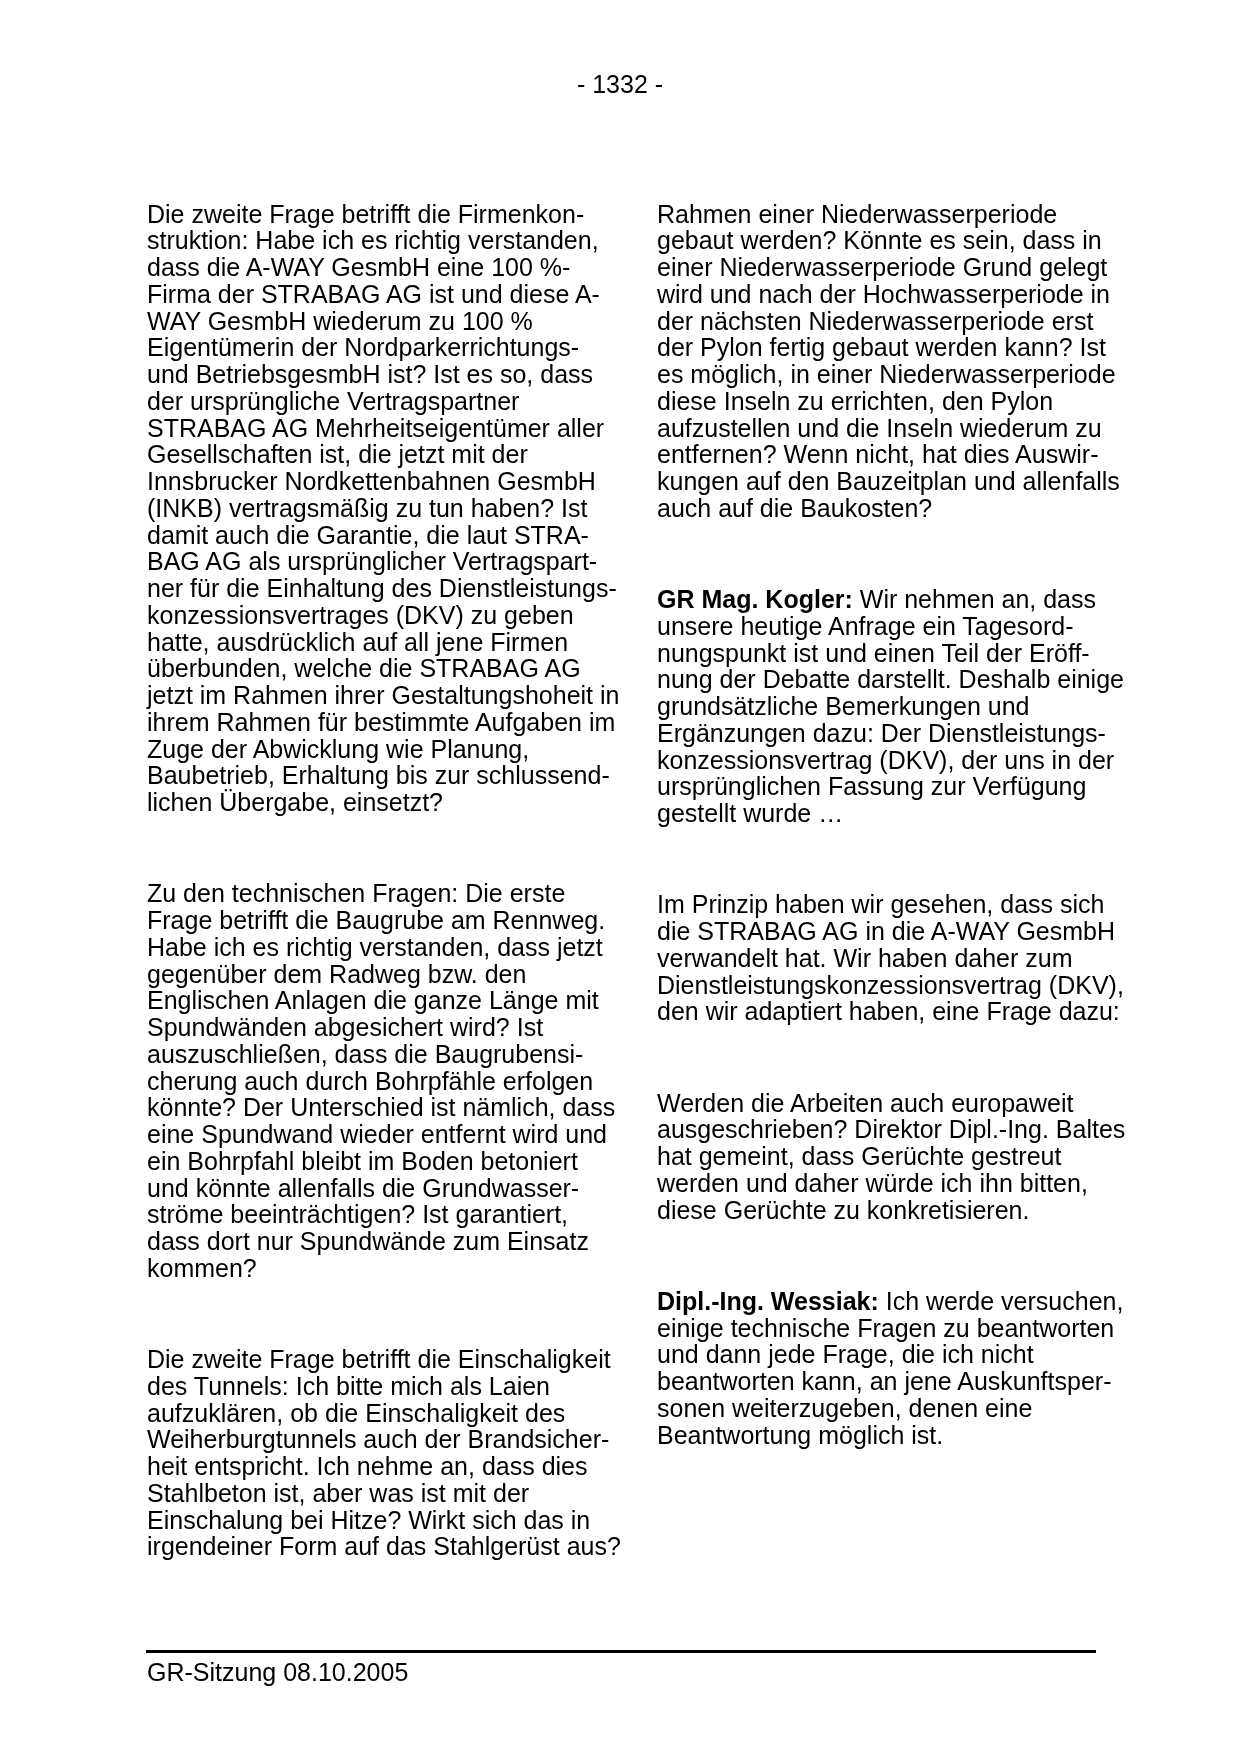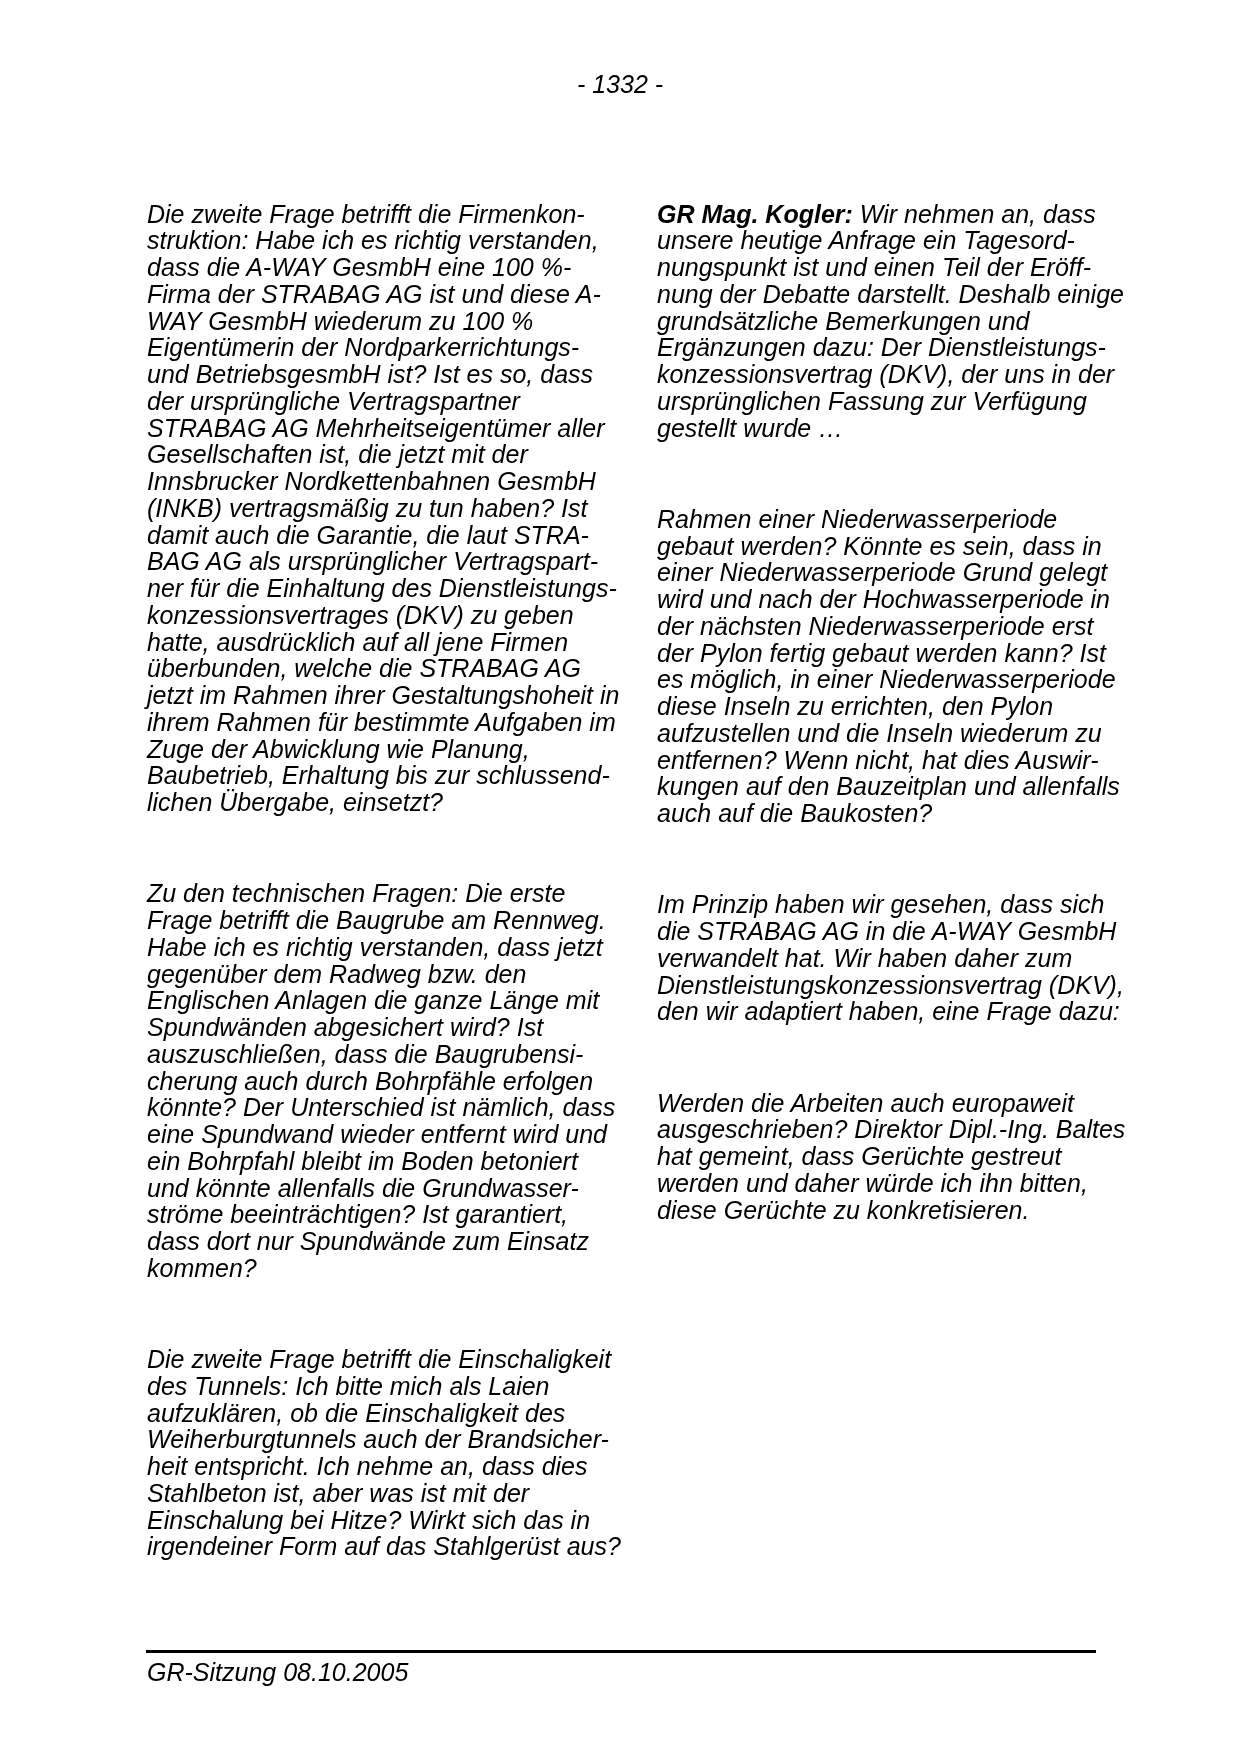--- a/index.html
+++ b/index.html
@@ -10,21 +10,20 @@
   .page {
     position: relative;
     width: 1240px;
     height: 1755px;
     background: #ffffff;
     color: #000000;
     font-family: "Liberation Sans", "DejaVu Sans", sans-serif;
     font-size: 25px;
     line-height: 26.75px;
     overflow: hidden;
-    font-style: italic;
   }
   .page-number {
     position: absolute;
     top: 71px;
     left: 0;
     width: 1240px;
     text-align: center;
     white-space: pre;
   }
   .columns {
@@ -114,51 +113,57 @@
 aufzuklären, ob die Einschaligkeit des
 Weiherburgtunnels auch der Brandsicher-
 heit entspricht. Ich nehme an, dass dies
 Stahlbeton ist, aber was ist mit der
 Einschalung bei Hitze? Wirkt sich das in
 irgendeiner Form auf das Stahlgerüst aus?</p>
       
     </div>
 
     <div class="column right">
-      <p class="para"><strong class="lead">GR Mag. Kogler:</strong><span> Wir nehmen an, dass
-unsere heutige Anfrage ein Tagesord-
-nungspunkt ist und einen Teil der Eröff-
-nung der Debatte darstellt. Deshalb einige
-grundsätzliche Bemerkungen und
-Ergänzungen dazu: Der Dienstleistungs-
-konzessionsvertrag (DKV), der uns in der
-ursprünglichen Fassung zur Verfügung
-gestellt wurde …</span></p>
       <p class="para">Rahmen einer Niederwasserperiode
 gebaut werden? Könnte es sein, dass in
 einer Niederwasserperiode Grund gelegt
 wird und nach der Hochwasserperiode in
 der nächsten Niederwasserperiode erst
 der Pylon fertig gebaut werden kann? Ist
 es möglich, in einer Niederwasserperiode
 diese Inseln zu errichten, den Pylon
 aufzustellen und die Inseln wiederum zu
 entfernen? Wenn nicht, hat dies Auswir-
 kungen auf den Bauzeitplan und allenfalls
 auch auf die Baukosten?</p>
+      <p class="para"><strong class="lead">GR Mag. Kogler:</strong><span> Wir nehmen an, dass
+unsere heutige Anfrage ein Tagesord-
+nungspunkt ist und einen Teil der Eröff-
+nung der Debatte darstellt. Deshalb einige
+grundsätzliche Bemerkungen und
+Ergänzungen dazu: Der Dienstleistungs-
+konzessionsvertrag (DKV), der uns in der
+ursprünglichen Fassung zur Verfügung
+gestellt wurde …</span></p>
       <p class="para">Im Prinzip haben wir gesehen, dass sich
 die STRABAG AG in die A-WAY GesmbH
 verwandelt hat. Wir haben daher zum
 Dienstleistungskonzessionsvertrag (DKV),
 den wir adaptiert haben, eine Frage dazu:</p>
       <p class="para">Werden die Arbeiten auch europaweit
 ausgeschrieben? Direktor Dipl.-Ing. Baltes
 hat gemeint, dass Gerüchte gestreut
 werden und daher würde ich ihn bitten,
 diese Gerüchte zu konkretisieren.</p>
+      <p class="para"><strong class="lead">Dipl.-Ing. Wessiak:</strong><span> Ich werde versuchen,
+einige technische Fragen zu beantworten
+und dann jede Frage, die ich nicht
+beantworten kann, an jene Auskunftsper-
+sonen weiterzugeben, denen eine
+Beantwortung möglich ist.</span></p>
       
     </div>
 
   </div>
 
   <div class="footer-rule"></div>
   <div class="footer-text">GR-Sitzung 08.10.2005</div>
 
 </div>
 

